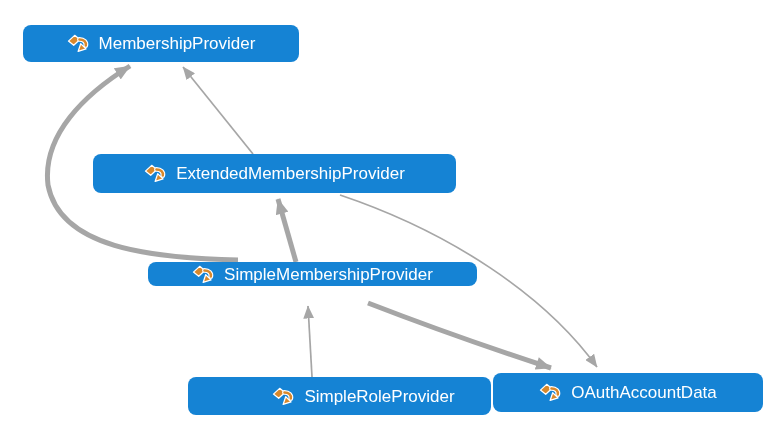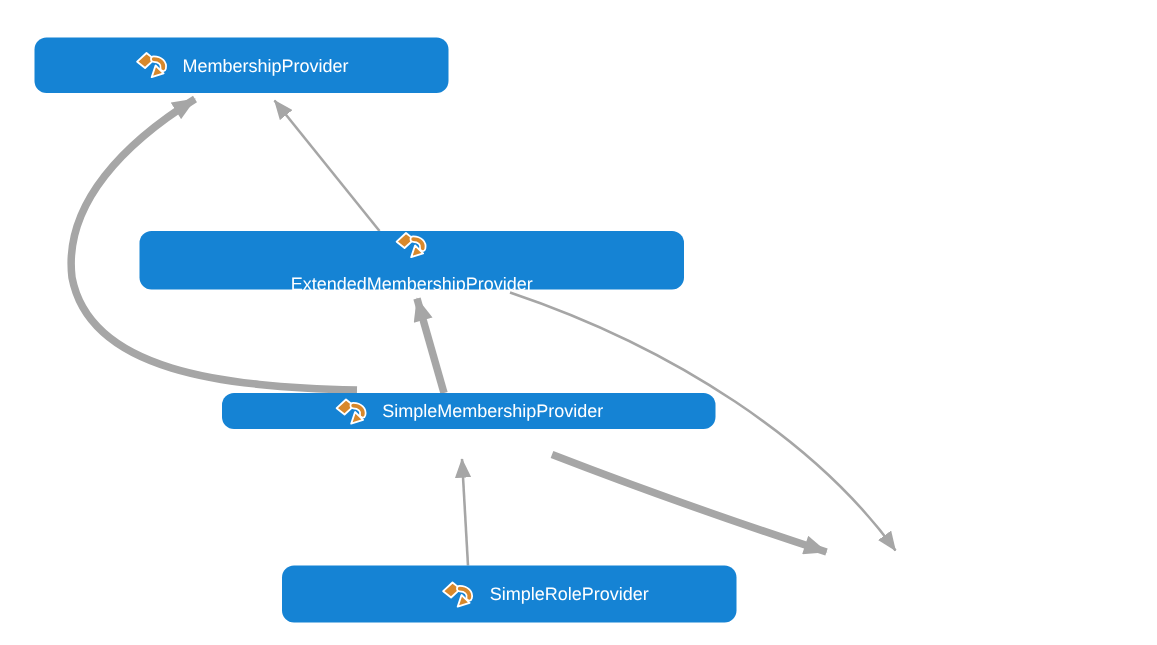--- a/index.html
+++ b/index.html
@@ -22,21 +22,21 @@
   .edge.thin{stroke-width:1.7;}
   .edge.thick{stroke-width:5;}
   .arrowhead{fill:var(--edge-color);}
   .node{
     position:absolute;
     display:flex;align-items:center;justify-content:center;
     gap:9px;
     background:var(--node-color);
     color:var(--node-text);
     border-radius:8px;
-    font-size:12px;
+    font-size:17px;
     line-height:1;
     white-space:nowrap;
     cursor:default;
   }
   .class-icon{flex:0 0 auto;display:block;}
   .class-icon .shape{fill:var(--icon-color);stroke:var(--icon-outline);stroke-width:1.3;stroke-linejoin:round;}
   .class-icon .body-under{fill:none;stroke:var(--icon-outline);stroke-width:5;stroke-linecap:round;}
   .class-icon .body-over{fill:none;stroke:var(--icon-color);stroke-width:2.6;stroke-linecap:round;}
 </style>
 </head>
@@ -61,21 +61,21 @@
     </svg>
 <div class="node" style="left: 23px; top: 25px; width: 276px; height: 37px;">
       <svg class="class-icon" width="23" height="21" viewBox="0 0 24 21" aria-hidden="true">
     <polygon class="shape" points="1.5,8 8,2 13.5,6.4 7,12.4"></polygon>
     <path class="body-under" d="M13,6.2 C17.6,6.2 20.4,9.2 19.6,12.6"></path>
     <path class="body-over" d="M13,6.2 C17.6,6.2 20.4,9.2 19.6,12.6"></path>
     <polygon class="shape" points="11.6,18.8 19.9,16.1 14.3,10.7"></polygon>
   </svg>
       <span>MembershipProvider</span>
     </div>
-    <div class="node" style="left: 93px; top: 154px; width: 363px; height: 39px; flex-direction: column;">
+    <div class="node" style="left: 93px; top: 154px; width: 363px; height: 39px;">
       <svg class="class-icon" width="23" height="21" viewBox="0 0 24 21" aria-hidden="true">
     <polygon class="shape" points="1.5,8 8,2 13.5,6.4 7,12.4"></polygon>
     <path class="body-under" d="M13,6.2 C17.6,6.2 20.4,9.2 19.6,12.6"></path>
     <path class="body-over" d="M13,6.2 C17.6,6.2 20.4,9.2 19.6,12.6"></path>
     <polygon class="shape" points="11.6,18.8 19.9,16.1 14.3,10.7"></polygon>
   </svg>
       <span>ExtendedMembershipProvider</span>
     </div>
     <div class="node" style="left: 148px; top: 262px; width: 329px; height: 24px;">
       <svg class="class-icon" width="23" height="21" viewBox="0 0 24 21" aria-hidden="true">
@@ -88,13 +88,22 @@
     </div>
     <div class="node" style="left: 188px; top: 377px; width: 255px; height: 38px; padding-left: 48px;">
       <svg class="class-icon" width="23" height="21" viewBox="0 0 24 21" aria-hidden="true">
     <polygon class="shape" points="1.5,8 8,2 13.5,6.4 7,12.4"></polygon>
     <path class="body-under" d="M13,6.2 C17.6,6.2 20.4,9.2 19.6,12.6"></path>
     <path class="body-over" d="M13,6.2 C17.6,6.2 20.4,9.2 19.6,12.6"></path>
     <polygon class="shape" points="11.6,18.8 19.9,16.1 14.3,10.7"></polygon>
   </svg>
       <span>SimpleRoleProvider</span>
     </div>
+    <div class="node" style="left: 493px; top: 373px; width: 270px; height: 39px;">
+      <svg class="class-icon" width="23" height="21" viewBox="0 0 24 21" aria-hidden="true">
+    <polygon class="shape" points="1.5,8 8,2 13.5,6.4 7,12.4"></polygon>
+    <path class="body-under" d="M13,6.2 C17.6,6.2 20.4,9.2 19.6,12.6"></path>
+    <path class="body-over" d="M13,6.2 C17.6,6.2 20.4,9.2 19.6,12.6"></path>
+    <polygon class="shape" points="11.6,18.8 19.9,16.1 14.3,10.7"></polygon>
+  </svg>
+      <span>OAuthAccountData</span>
+    </div>
   </div>
 
 </body></html>

